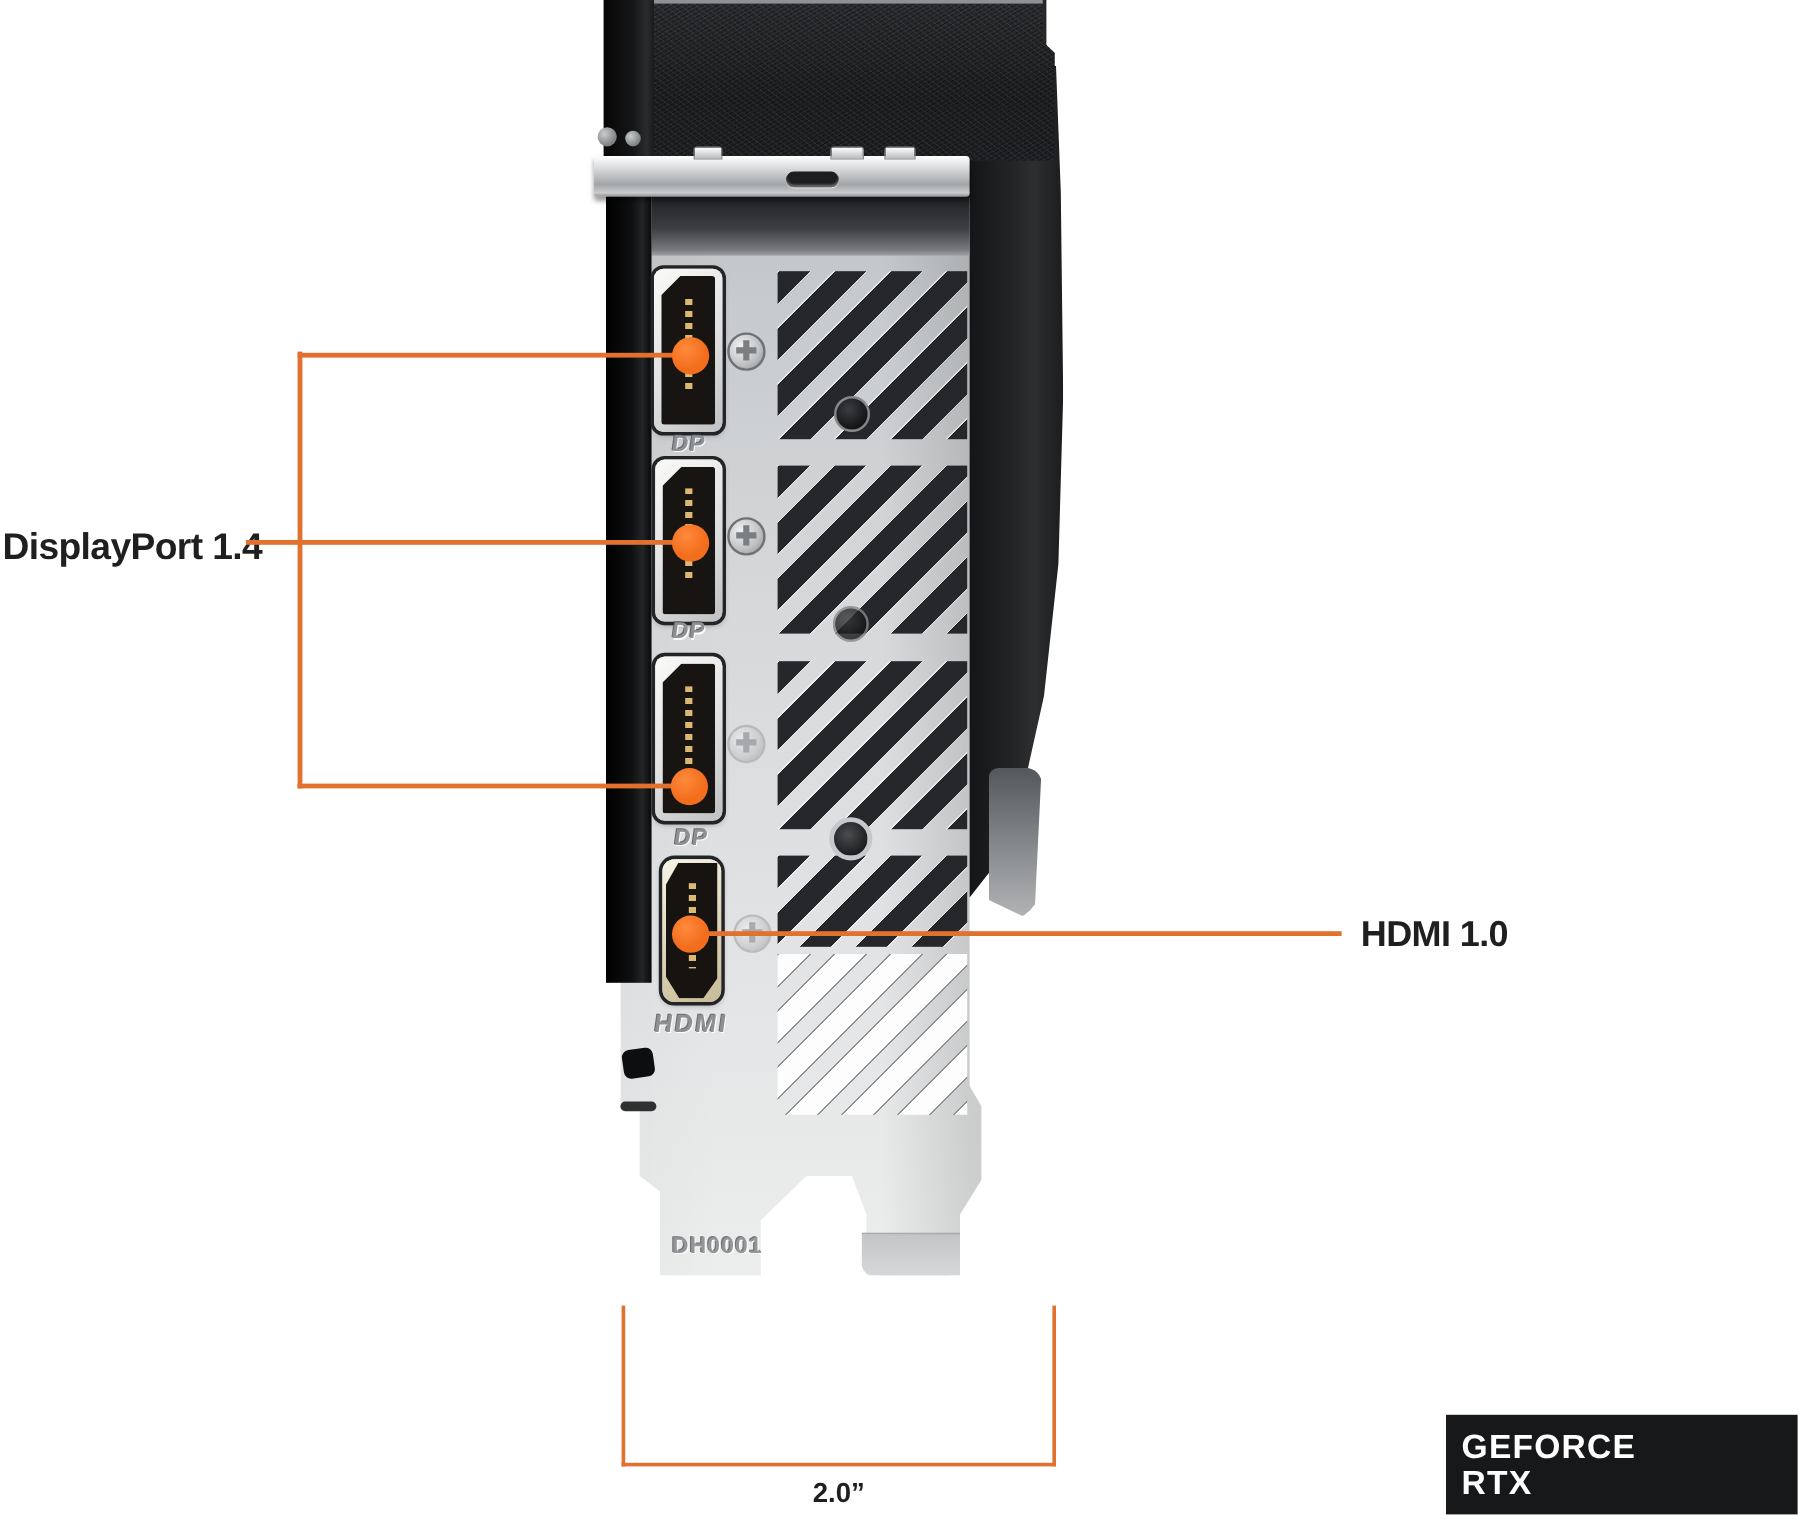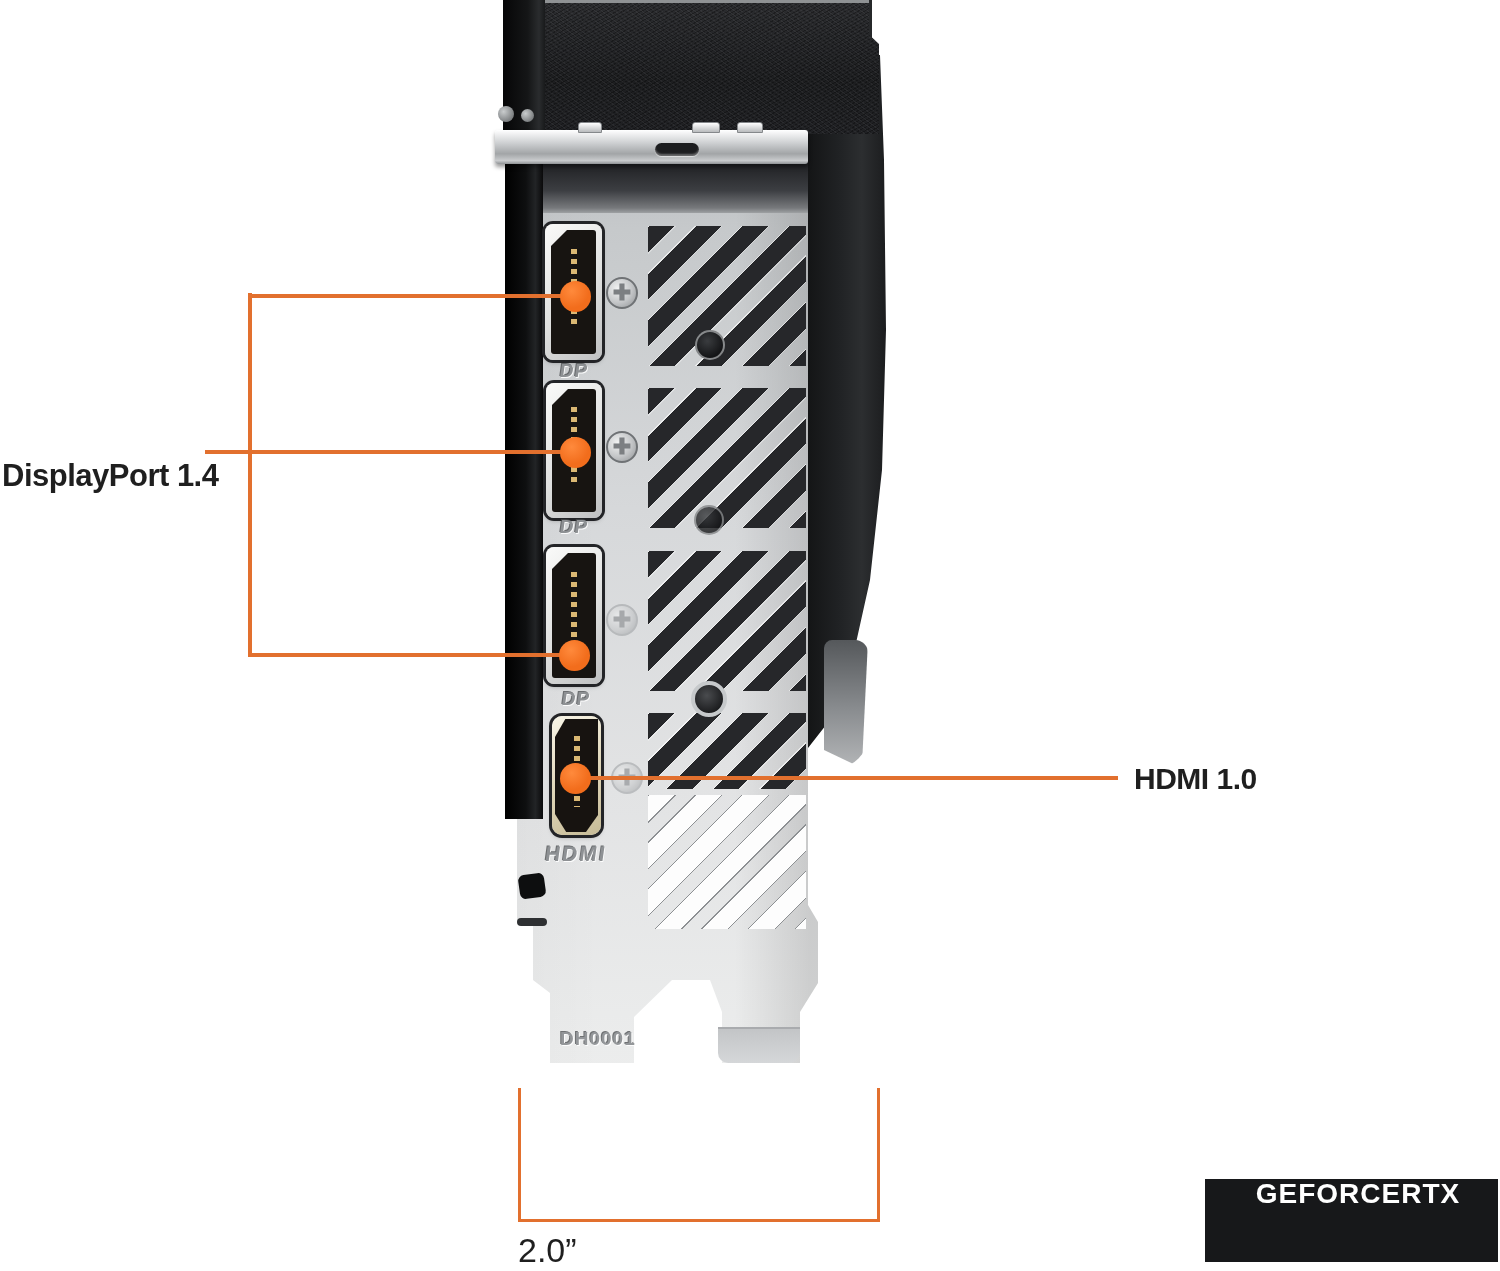--- a/index.html
+++ b/index.html
@@ -89,29 +89,29 @@
     background:radial-gradient(circle at 35% 35%,#f2f3f3,#c3c5c7 55%,#8e9194);
     border:2px solid #6f7275;display:flex;align-items:center;justify-content:center;
     color:#7c7f82;font-size:22px;font-weight:700;}
   .screw.faded{opacity:.55;border-color:#9b9ea1;}
 
   
   .oline{background:var(--accent-line,#E2702E);z-index:6;}
   .odot{width:31px;height:31px;border-radius:50%;z-index:6;
     background:radial-gradient(circle at 38% 32%,#ff8a3c,var(--accent-dot,#F26D1C) 60%);}
   .callout-label{z-index:6;color:var(--label-text,#1F1F1F);font-weight:700;font-size:31px;letter-spacing:-0.5px;white-space:nowrap;}
-  .dim-label{z-index:6;color:var(--label-text,#1F1F1F);font-weight:400;font-size:34px;text-align:left;}
+  .dim-label{z-index:6;color:var(--label-text,#1F1F1F);font-weight:700;font-size:23px;text-align:center;}
 
   
   .badge{left:1205px;top:1179px;width:293px;height:83px;z-index:6;display:flex;}
   .badge-green{width:102px;height:100%;background:var(--nvidia-green,#76B900);
     display:flex;flex-direction:column;align-items:center;justify-content:center;padding-top:4px;}
   .badge-brand{color:#0b0d00;font-weight:700;font-size:19px;letter-spacing:1px;line-height:1;margin-top:1px;}
   .badge-black{flex:1;height:100%;background:var(--badge-black,#17181A);color:#ffffff;
-    display:flex;justify-content:center;padding-left:13px;}
+    display:flex;flex-direction:column;justify-content:center;padding-left:13px;}
   .badge-line{font-weight:700;font-size:28px;letter-spacing:1px;line-height:1.05;}
 </style>
 </head>
 <body>
 
 <div id="canvas">
 
   <div class="abs shroud"></div>
   <div class="abs shroud-trim"></div>
   <div class="abs plate"></div>
@@ -174,21 +174,21 @@
   <div class="abs screw" style="left:606px;top:431px;">
       <span>✚</span>
     </div>
   <div class="abs screw faded" style="left:606px;top:604px;">
       <span>✚</span>
     </div>
   <div class="abs screw faded" style="left:611px;top:762px;">
       <span>✚</span>
     </div>
 
-  <div class="abs callout-label" style="left:2px;top:458px;text-align:center;">DisplayPort 1.4</div>
+  <div class="abs callout-label" style="left:2px;top:438px;text-align:center;">DisplayPort 1.4</div>
   <div class="abs oline" style="left:248px;top:293px;width:4px;height:364px;"></div>
   <div class="abs oline" style="left:248px;top:294px;width:330px;height:4px;"></div>
   <div class="abs oline" style="left:205px;top:450px;width:373px;height:4px;"></div>
   <div class="abs oline" style="left:248px;top:653px;width:330px;height:4px;"></div>
   <div class="abs odot" style="left:560px;top:281px;"></div>
   <div class="abs odot" style="left:560px;top:437px;"></div>
   <div class="abs odot" style="left:559px;top:640px;"></div>
 
   <div class="abs oline" style="left:575px;top:776px;width:543px;height:4px;"></div>
   <div class="abs odot" style="left:560px;top:763px;"></div>

